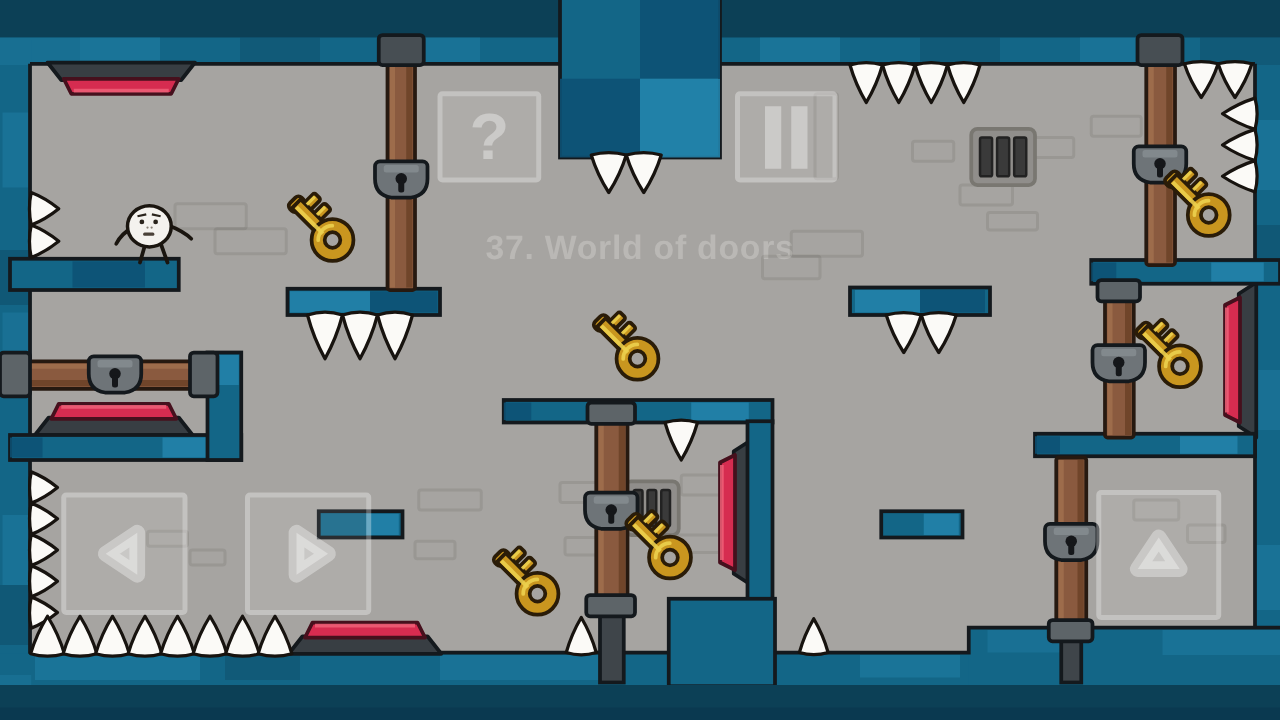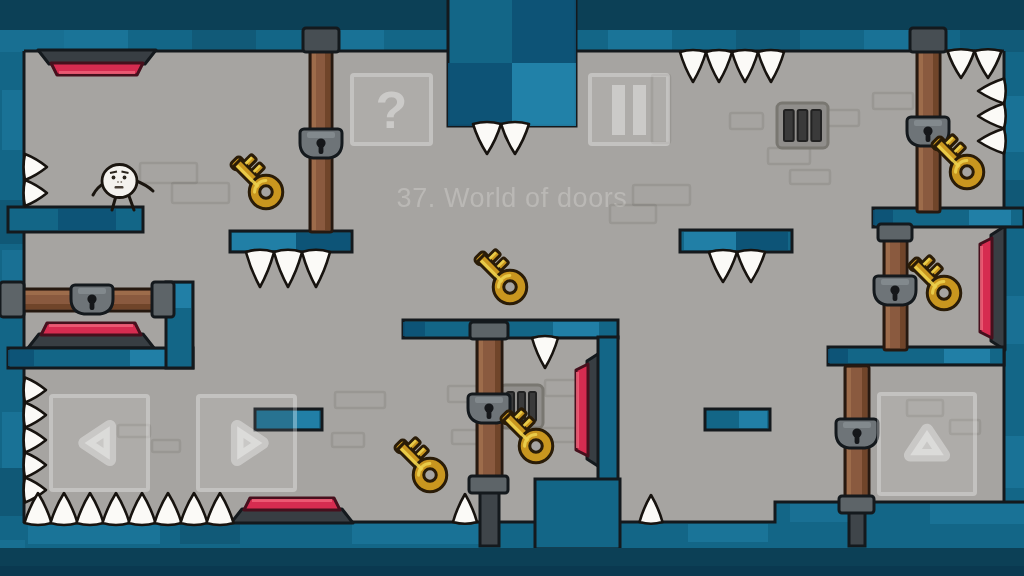--- a/index.html
+++ b/index.html
@@ -1,20 +1,20 @@
 <!DOCTYPE html>
 <html><head>
 <meta charset="utf-8">
 <style>
   html,body{margin:0;padding:0;background:#000;}
   #stage{position:relative;width:1024px;height:576px;background:#a6a4a1;overflow:hidden;
          font-family:"Liberation Sans",sans-serif;}
   #game-svg{position:absolute;left:0;top:0;z-index:2;}
   #level-title{position:absolute;top:183px;left:0;right:0;text-align:center;
-         font-size:27px;font-weight:normal;letter-spacing:.6px;color:#bab8b5;z-index:1;}
+         font-size:27px;font-weight:bold;letter-spacing:.6px;color:#bab8b5;z-index:1;}
   #hud{position:absolute;left:0;top:0;width:100%;height:100%;z-index:3;pointer-events:none;}
   .ui-btn{position:absolute;box-sizing:border-box;border:4px solid rgba(255,255,255,.27);
          background:rgba(255,255,255,.09);border-radius:4px;pointer-events:auto;cursor:pointer;
          display:flex;align-items:center;justify-content:center;}
   .qmark{font-size:52px;font-weight:bold;color:rgba(255,255,255,.36);line-height:1;}
   .pause-bars{display:flex;gap:8px;}
   .pause-bars i{display:block;width:13px;height:50px;background:rgba(255,255,255,.36);}
 </style>
 </head>
 <body>

